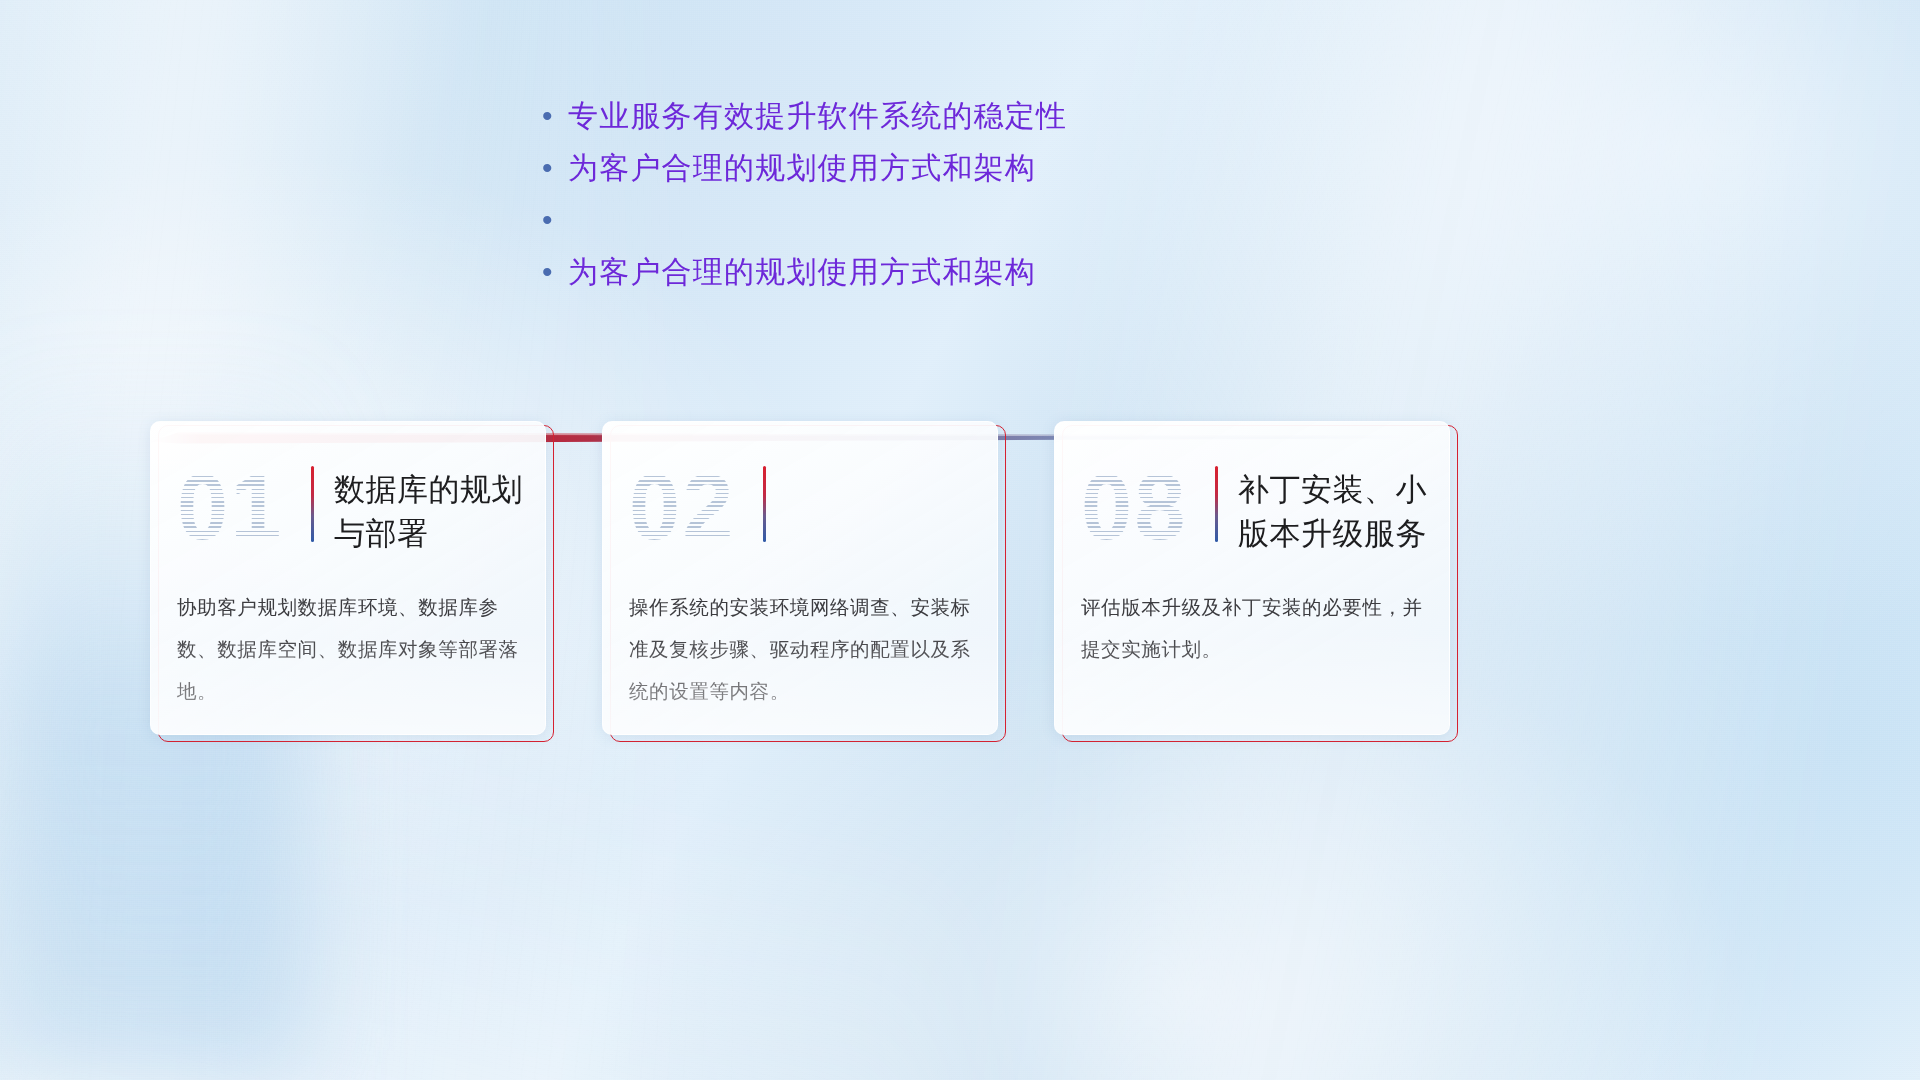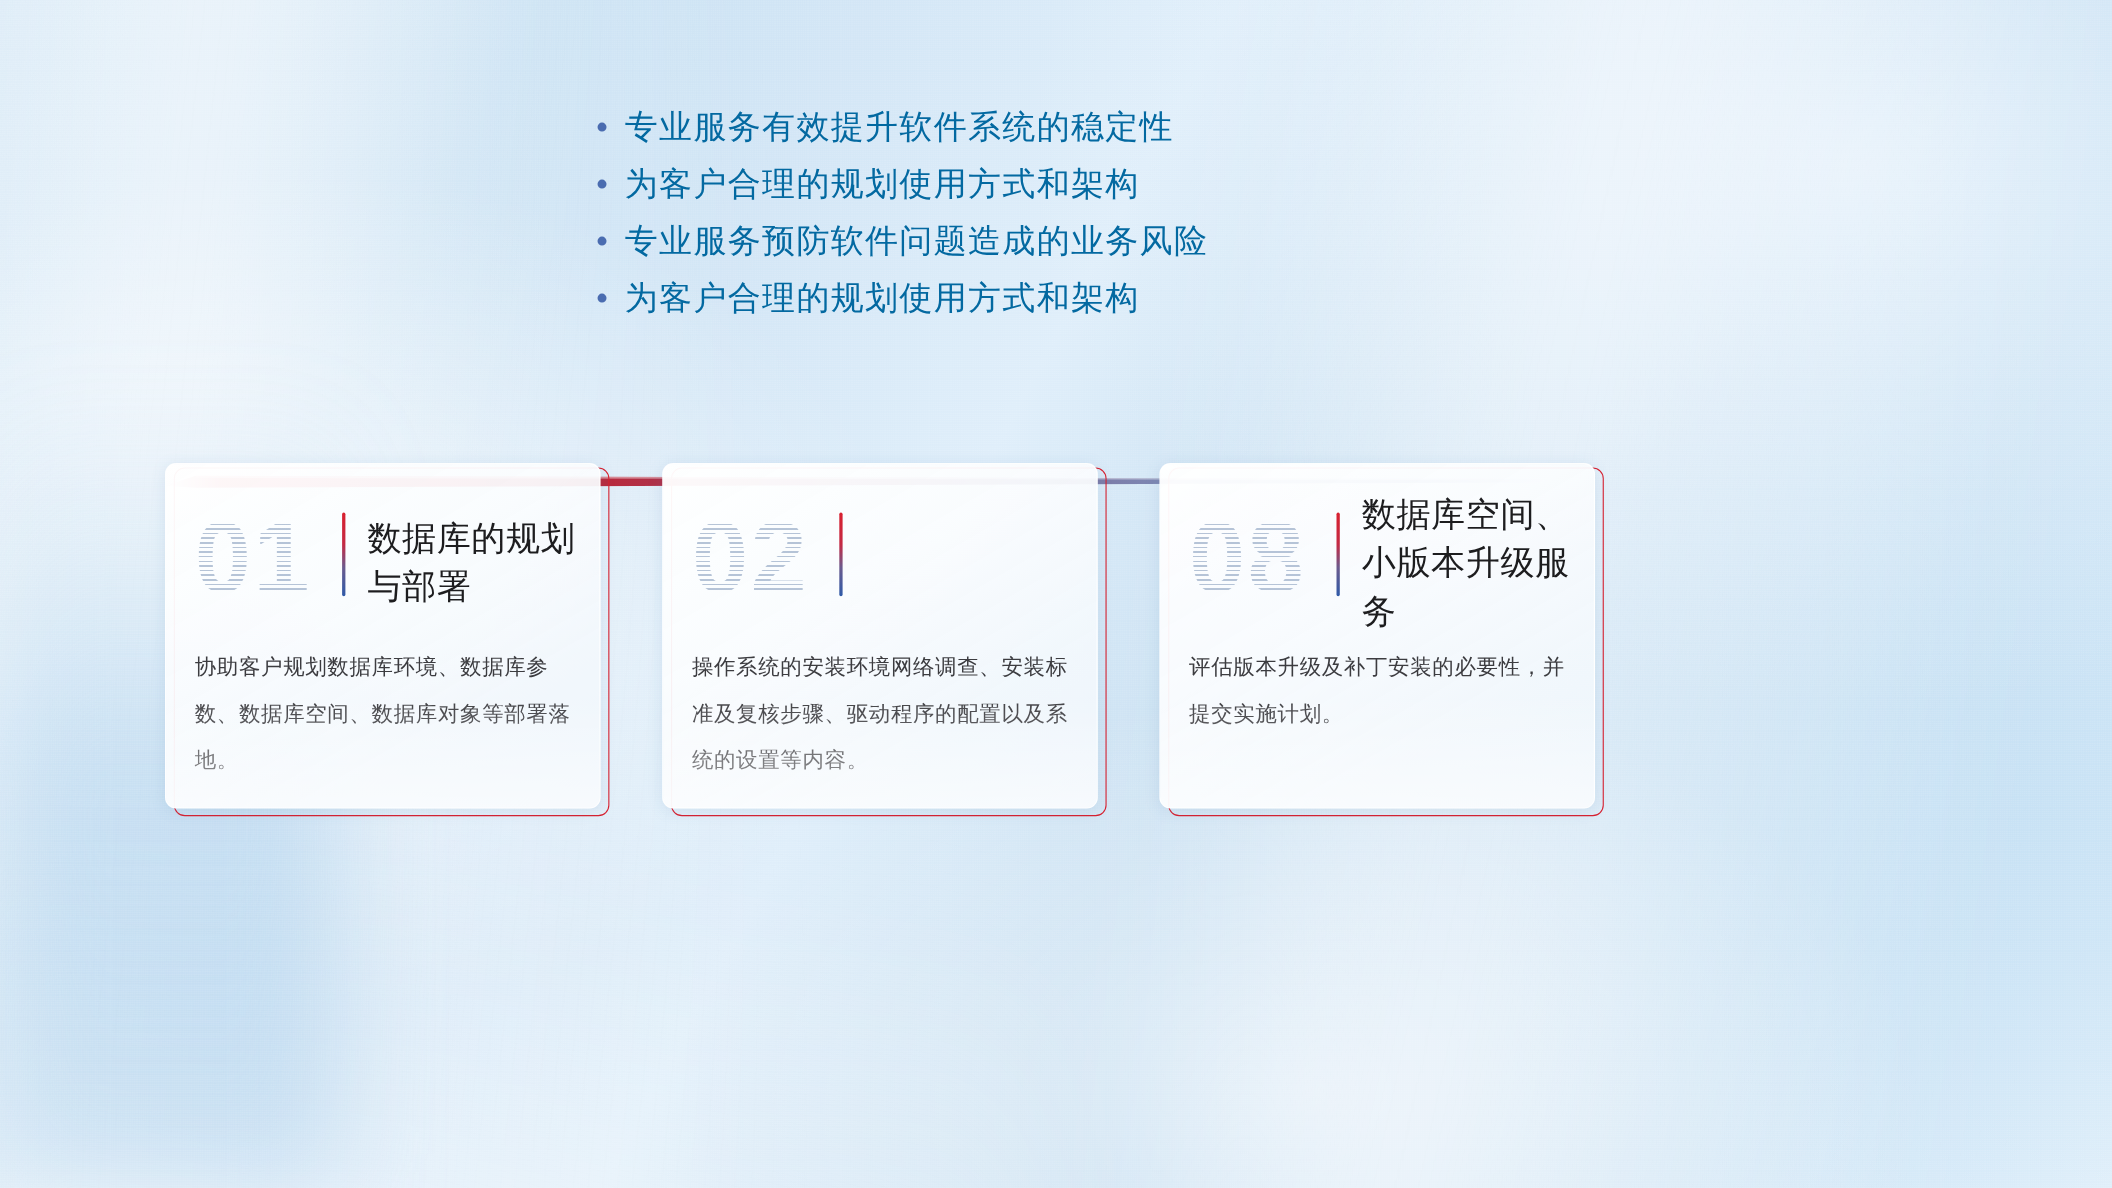--- a/index.html
+++ b/index.html
@@ -90,21 +90,21 @@
     font-size:30px;
     line-height:46px;
     color:#4a6cb0;
     text-align:left;
     padding-left:8px;
   }
   .bullet-text {
     font-size:30px;
     line-height:46px;
     letter-spacing:1.2px;
-    color:#0369a1;
+    color:#6d28d9;
     font-weight:500;
     white-space:nowrap;
   }
 
   
   .divider {
     position:absolute;
     left:150px; top:424px;
     width:1254px; height:26px;
   }
@@ -221,21 +221,20 @@
   <div class="bullet-row">
     <span class="bullet-dot">•</span>
     <span class="bullet-text">专业服务有效提升软件系统的稳定性</span>
   </div>
   <div class="bullet-row">
     <span class="bullet-dot">•</span>
     <span class="bullet-text">为客户合理的规划使用方式和架构</span>
   </div>
   <div class="bullet-row">
     <span class="bullet-dot">•</span>
-    <span class="bullet-text">专业服务预防软件问题造成的业务风险</span>
   </div>
   <div class="bullet-row">
     <span class="bullet-dot">•</span>
     <span class="bullet-text">为客户合理的规划使用方式和架构</span>
   </div>
 </div>
 
 <div class="divider">
   <svg viewBox="0 0 1254 26" preserveAspectRatio="none">
     <defs>
@@ -289,20 +288,20 @@
       <div class="card-sheen"></div>
     </div>
   </div>
 
   <div class="card-wrap">
     <div class="card-accent"></div>
     <div class="card">
       <div class="card-head">
         <div class="card-num">08</div>
         <div class="card-rule"></div>
-        <div class="card-title">数据库空间、小版本升级服务</div>
+        <div class="card-title">补丁安装、小版本升级服务</div>
       </div>
       <div class="card-body">评估版本升级及补丁安装的必要性，并提交实施计划。</div>
       <div class="card-sheen"></div>
     </div>
   </div>
 
 </div>
 
 </body></html>

